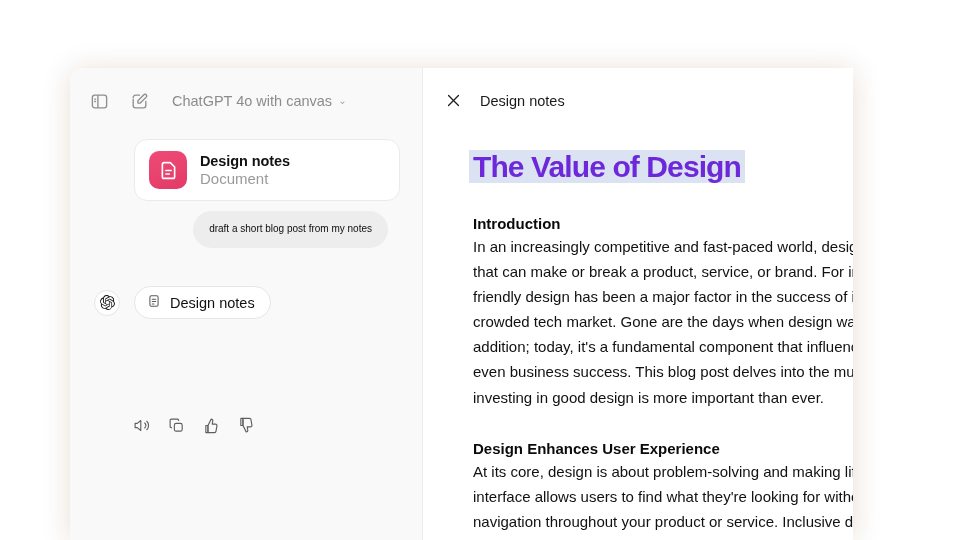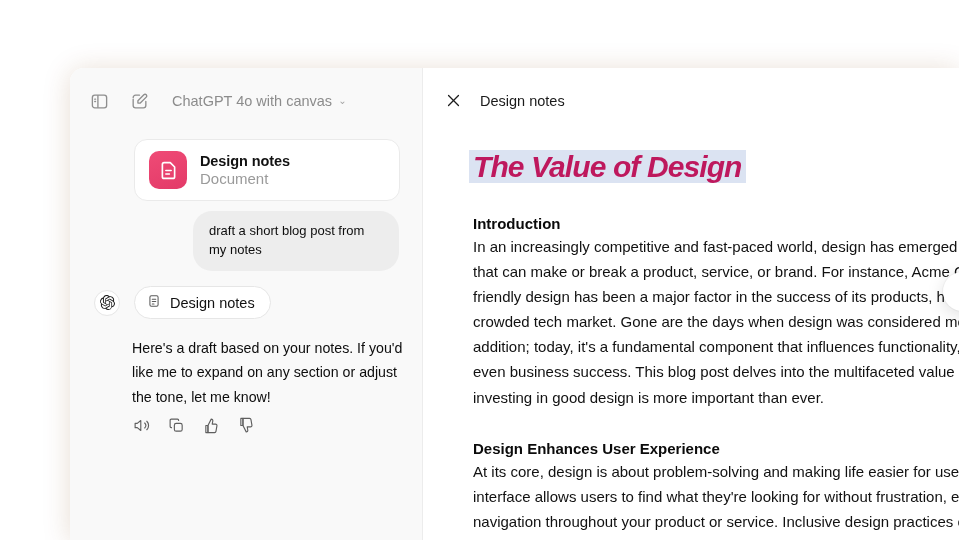--- a/index.html
+++ b/index.html
@@ -21,21 +21,21 @@
         #fdc070 64%,
         #fdcb86 76%,
         #fed49a 88%,
         #ffdca8 100%);
     position:relative;
   }
 
   
   .window {
     position:absolute; left:70px; top:68px;
-    width:889px; height:472px;
+    width:783px; height:472px;
     background:#ffffff;
     border-top-left-radius:14px;
     overflow:hidden;
     display:flex;
     box-shadow:0 2px 28px rgba(120,60,10,0.18);
   }
 
   
   .chat-panel {
     width:353px; flex:0 0 353px; height:100%;
@@ -79,26 +79,26 @@
     border-radius:10px;
     background:linear-gradient(160deg,#ef4b76,#e33a68);
     display:flex; align-items:center; justify-content:center;
   }
   .doc-meta { display:flex; flex-direction:column; gap:1px; }
   .doc-title { font-size:14.5px; font-weight:bold; color:#111; letter-spacing:-0.1px; }
   .doc-sub   { font-size:15px; color:#9a9a9a; }
 
   
   .user-bubble {
-    position:absolute; right:23px; top:143px;
+    position:absolute; right:34px; top:143px;
     max-width:206px;
     background:#ededed;
     border-radius:19px;
     padding:11px 16px;
-    font-size:13px; line-height:1.45; color:#0d0d0d;
+    font-size:10px; line-height:1.45; color:#0d0d0d;
   }
 
   
   .assistant-row {
     position:absolute; left:24px; top:218px;
     display:flex; align-items:center; gap:14px;
   }
   .avatar {
     width:26px; height:26px; flex:0 0 26px;
     border-radius:50%;
@@ -140,24 +140,23 @@
   }
   .close-x { width:18px; height:18px; cursor:pointer; color:#1d1d1d; }
   .canvas-title { font-size:14.5px; color:#1a1a1a; }
 
   .doc-body {
     position:absolute; left:50px; top:82px; right:0;
     width:560px;
   }
   .doc-h1 {
     font-size:30px; font-weight:bold; letter-spacing:-0.9px;
-    color:#be185d; line-height:1.15;
+    color:#6d28d9; line-height:1.15;
     display:inline; background:#dbe3f2;
     box-shadow:4px 0 0 #dbe3f2, -4px 0 0 #dbe3f2;
-    font-style:italic;
   }
   .doc-h2 {
     font-size:15px; font-weight:bold; color:#0b0b0b;
     margin-top:30px; margin-bottom:2px;
   }
   .doc-p {
     font-size:15px; line-height:1.68; color:#111;
     white-space:nowrap;
   }
   .h1-wrap { margin-bottom:16px; }
@@ -228,21 +227,20 @@
         <span>
           <svg width="14" height="14" viewBox="0 0 24 24" fill="none" stroke="#5a5a5a" stroke-width="1.8" stroke-linecap="round" stroke-linejoin="round">
             <rect x="5" y="3" width="14" height="18" rx="2.5"></rect>
             <path d="M9 9h6M9 13h6M9 17h3"></path>
           </svg>
         </span>
         <span>Design notes</span>
       </div>
     </div>
 
-    <div class="assistant-text">Here's a draft based on your notes. If you'd like me to expand on any section or adjust the tone, let me know!</div>
 
     <div class="assistant-actions">
       <div class="act">
         <svg width="17" height="17" viewBox="0 0 24 24" fill="none" stroke="#5f5f5f" stroke-width="1.6" stroke-linecap="round" stroke-linejoin="round">
           <path d="M11 5 6 9H3v6h3l5 4z"></path>
           <path d="M16.5 8.5a5 5 0 0 1 0 7"></path>
           <path d="M19.5 6a8.5 8.5 0 0 1 0 12"></path>
         </svg>
       </div>
       <div class="act">

